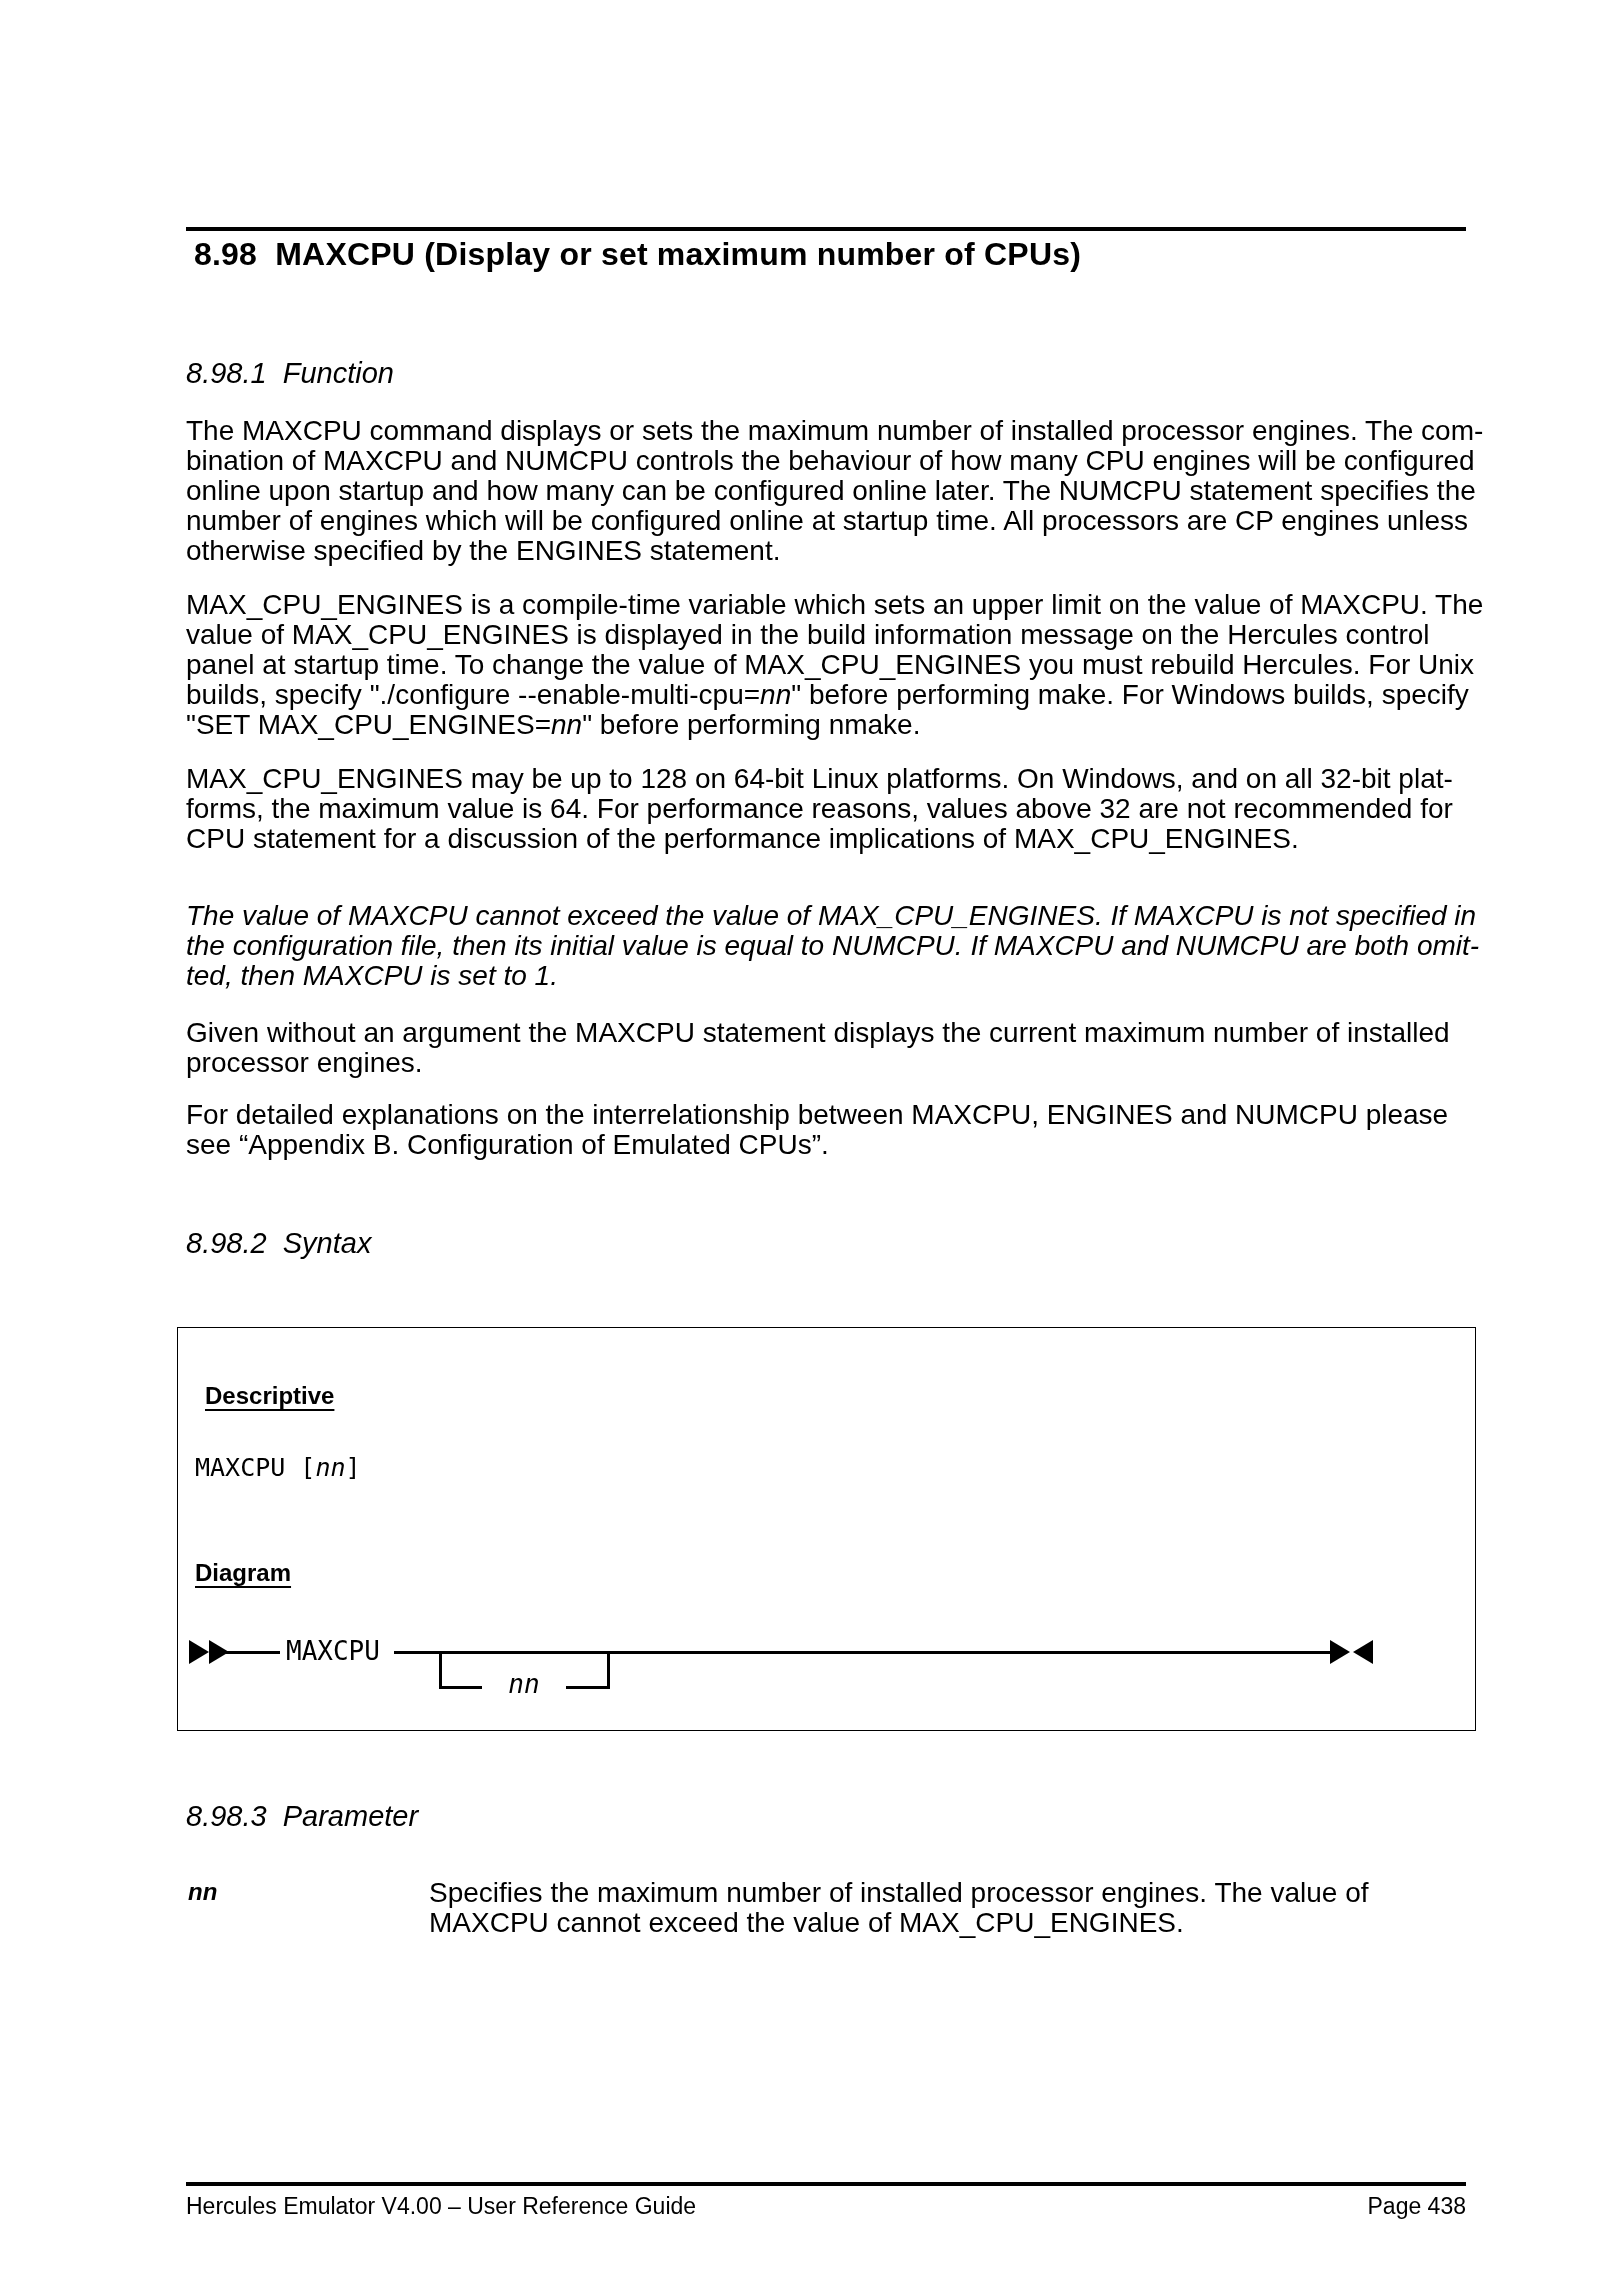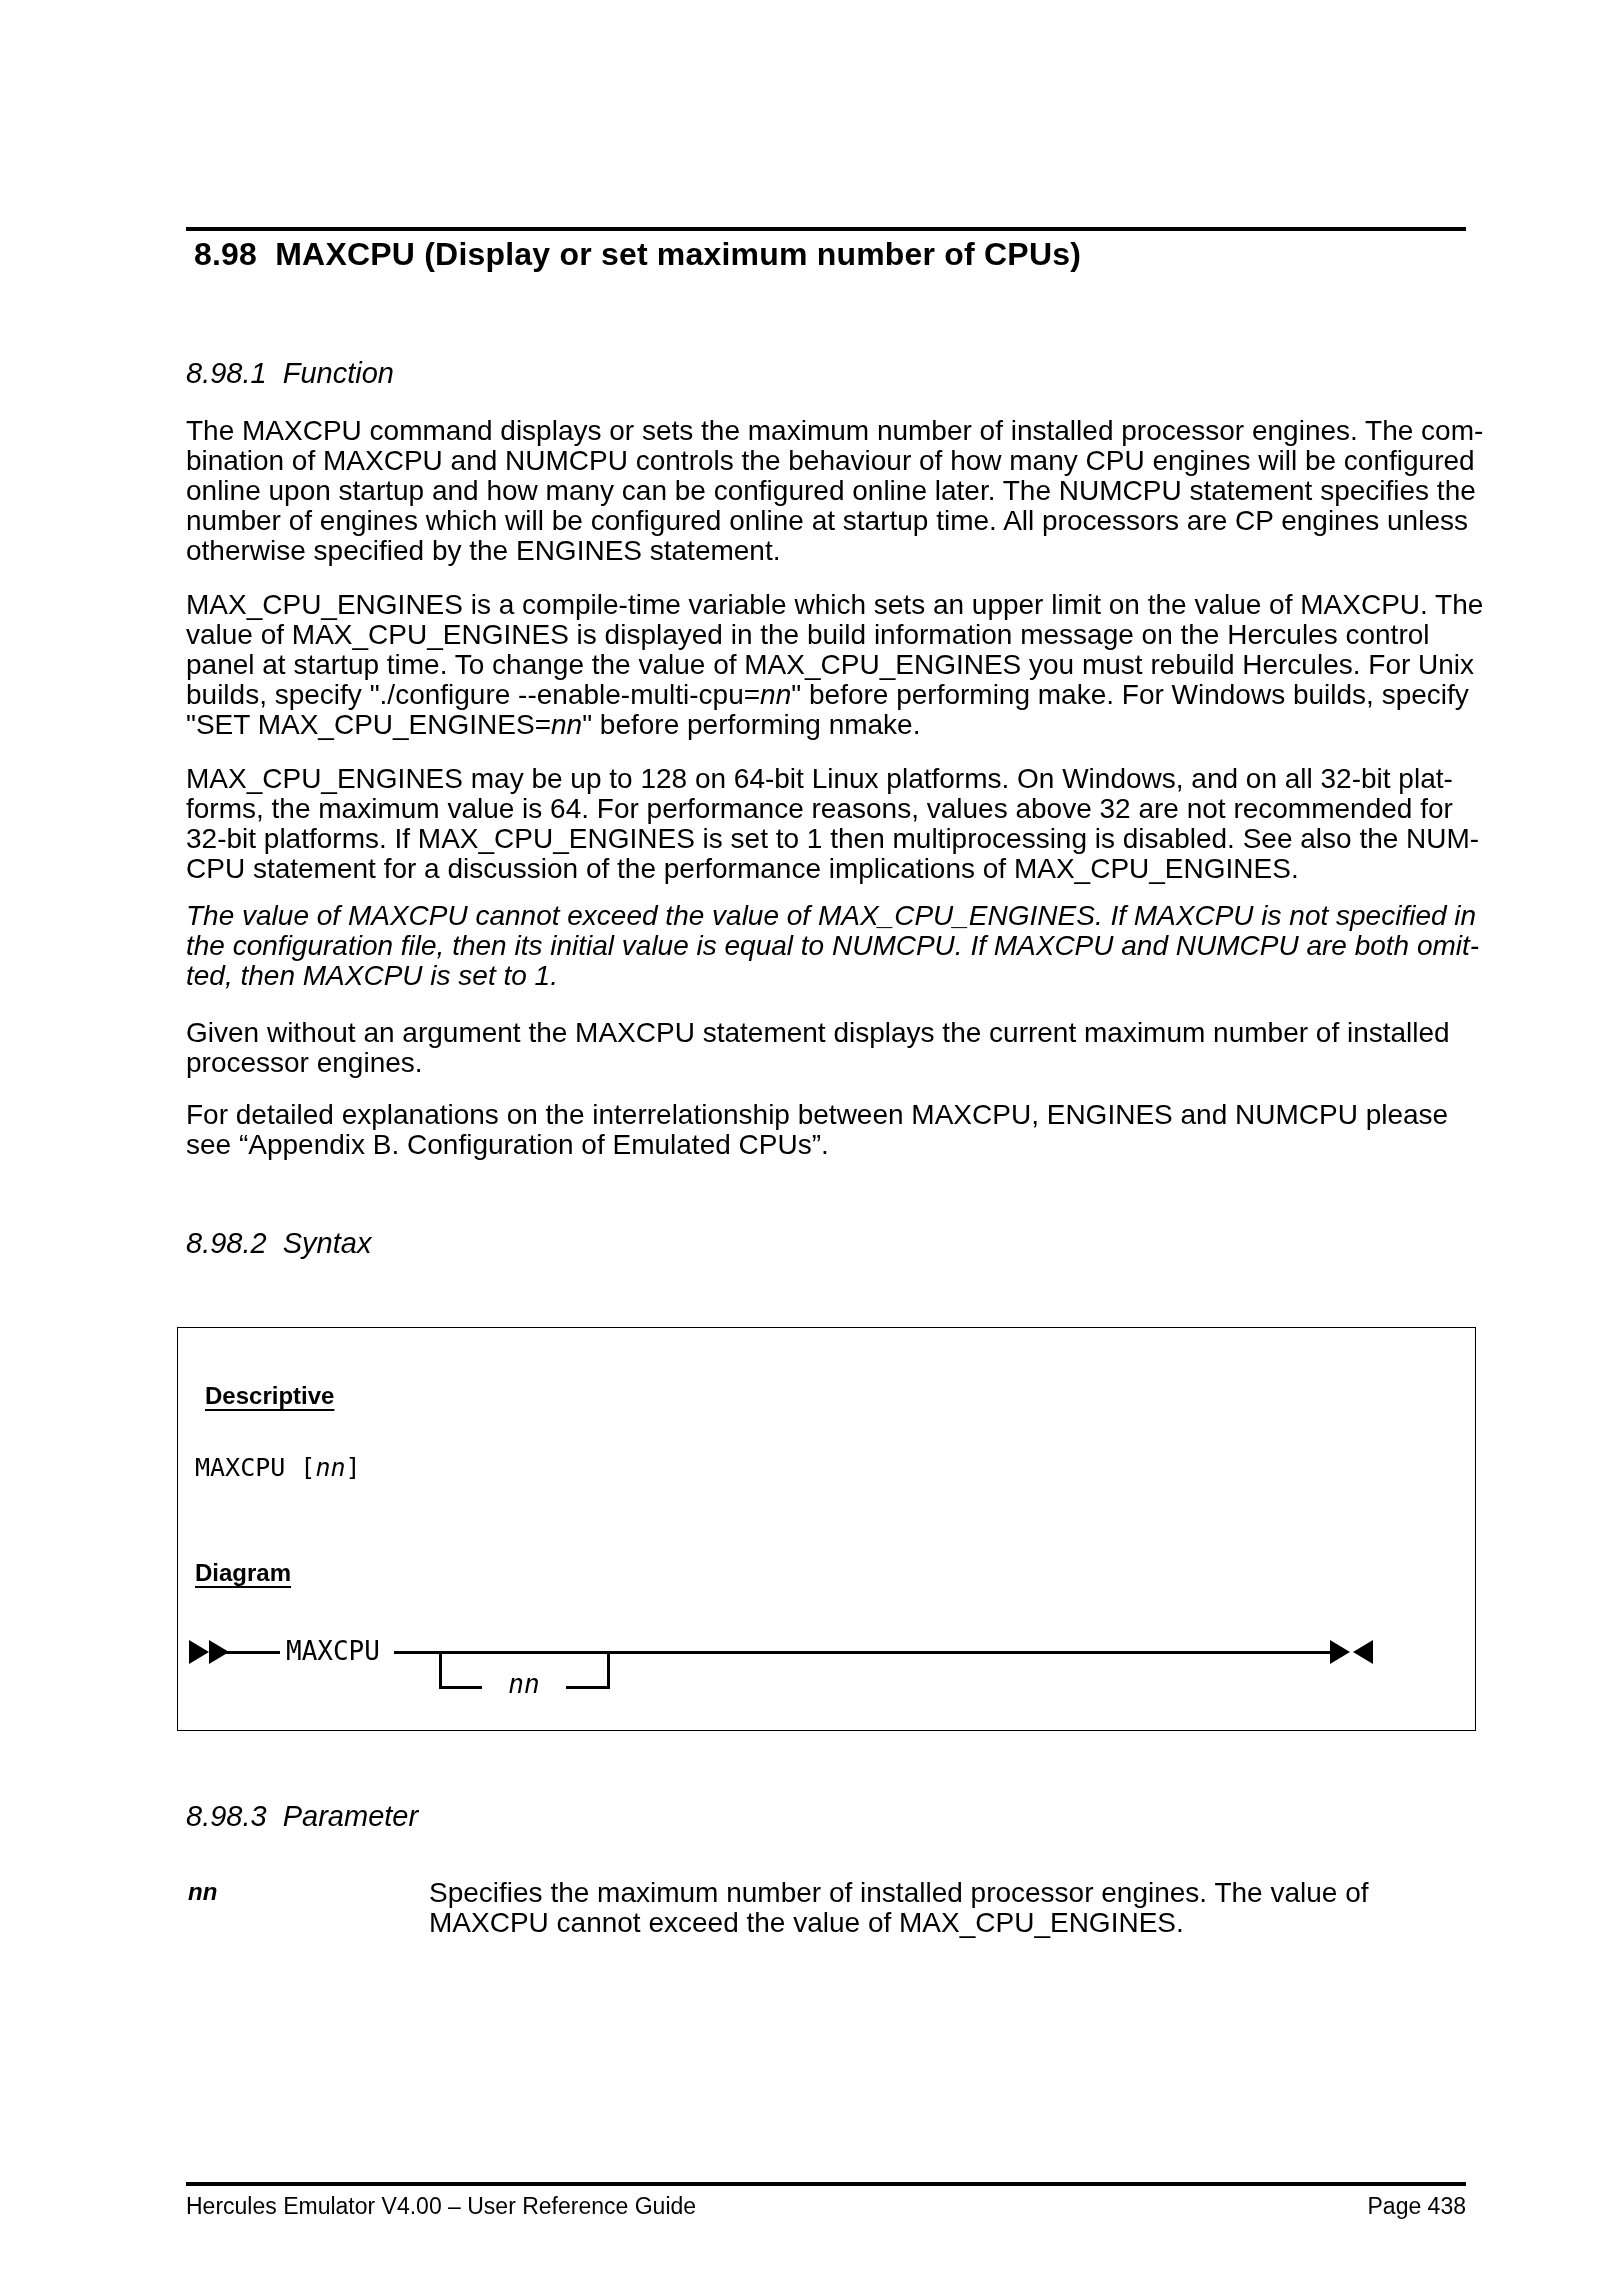--- a/index.html
+++ b/index.html
@@ -80,21 +80,20 @@
     <div class="body-line">MAX_CPU_ENGINES is a compile-time variable which sets an upper limit on the value of MAXCPU. The</div>
     <div class="body-line">value of MAX_CPU_ENGINES is displayed in the build information message on the Hercules control</div>
     <div class="body-line">panel at startup time. To change the value of MAX_CPU_ENGINES you must rebuild Hercules. For Unix</div>
     <div class="body-line"><span>builds, specify "./configure --enable-multi-cpu=</span><span class="it">nn</span><span>" before performing make. For Windows builds, specify</span></div>
     <div class="body-line"><span>"SET MAX_CPU_ENGINES=</span><span class="it">nn</span><span>" before performing nmake.</span></div>
   </div>
 
   <div class="abs" style="left:186px;top:764px;">
     <div class="body-line">MAX_CPU_ENGINES may be up to 128 on 64-bit Linux platforms. On Windows, and on all 32-bit plat-</div>
     <div class="body-line">forms, the maximum value is 64. For performance reasons, values above 32 are not recommended for</div>
-    <div class="body-line">32-bit platforms. If MAX_CPU_ENGINES is set to 1 then multiprocessing is disabled. See also the NUM-</div>
     <div class="body-line">CPU statement for a discussion of the performance implications of MAX_CPU_ENGINES.</div>
   </div>
 
   <div class="abs" style="left:186px;top:901px;font-style:italic;">
     <div class="body-line">The value of MAXCPU cannot exceed the value of MAX_CPU_ENGINES. If MAXCPU is not specified in</div>
     <div class="body-line">the configuration file, then its initial value is equal to NUMCPU. If MAXCPU and NUMCPU are both omit-</div>
     <div class="body-line">ted, then MAXCPU is set to 1.</div>
   </div>
 
   <div class="abs" style="left:186px;top:1018px;">

